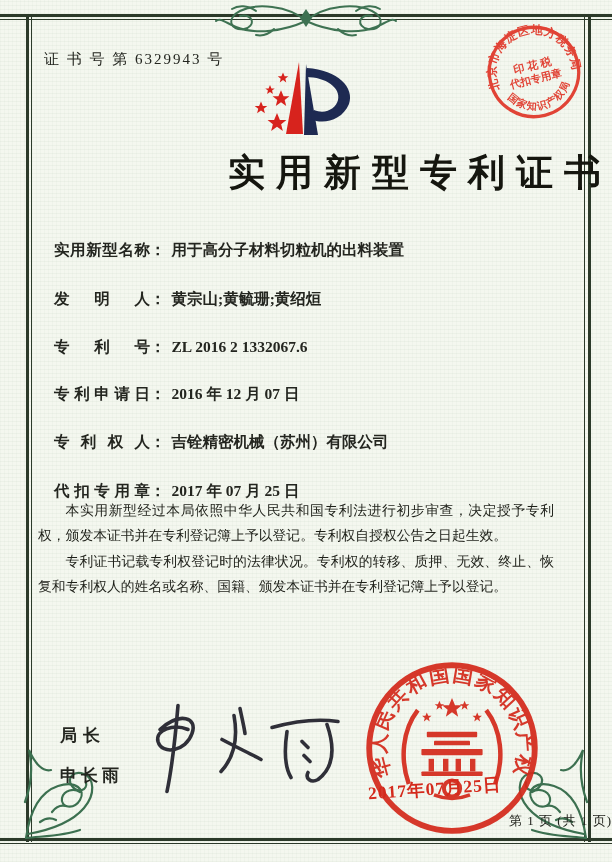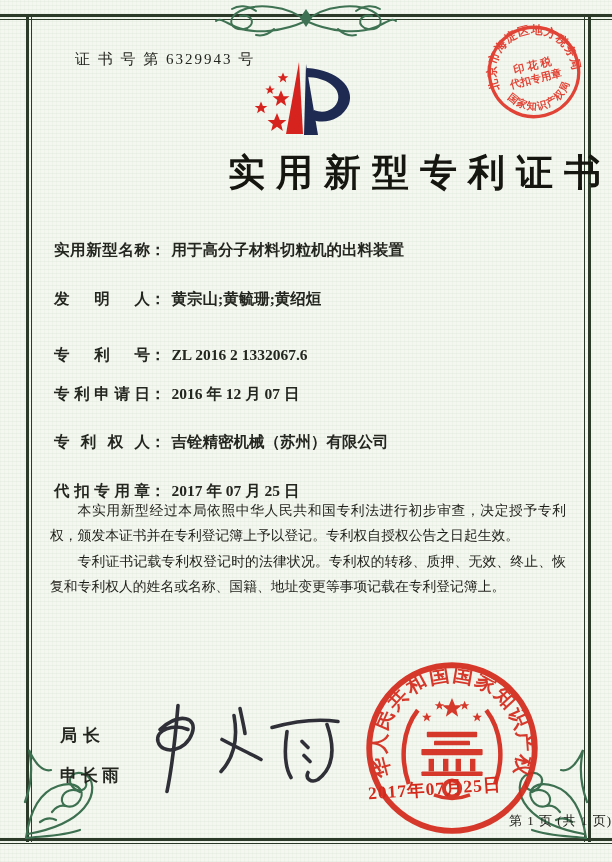--- a/index.html
+++ b/index.html
@@ -8,29 +8,29 @@
     background-color:#f4f7ef;
     background-image:
       repeating-linear-gradient(0deg, rgba(140,170,140,0.08) 0px, rgba(140,170,140,0.08) 1px, transparent 1px, transparent 4px),
       repeating-linear-gradient(90deg, rgba(140,170,140,0.05) 0px, rgba(140,170,140,0.05) 1px, transparent 1px, transparent 4px);
     font-family:"Liberation Serif","DejaVu Serif",serif;
     color:#23251f;
   }
   .hline,.vline{position:absolute;background:#2c3a2a;}
   .hline{left:0;right:0;}
   .vline{top:14px;bottom:20px;}
-  .cert-number{position:absolute;left:44px;top:50px;font-size:15px;letter-spacing:2px;font-weight:500;margin-left:31px;}
+  .cert-number{position:absolute;left:44px;top:50px;font-size:15px;letter-spacing:2px;font-weight:500;}
   .logo{position:absolute;left:226px;top:44px;width:160px;height:110px;}
   .tax-seal{position:absolute;left:486px;top:24px;width:96px;height:96px;transform:rotate(-14deg);opacity:.92;}
   .title{position:absolute;left:0;right:0;top:148px;text-align:right;font-size:37px;font-weight:700;
          letter-spacing:11px;text-indent:11px;color:#15160f;}
   .field{position:absolute;left:54px;font-size:15.5px;font-weight:600;white-space:nowrap;}
   .field-label{display:inline-block;width:96px;text-align:justify;text-align-last:justify;vertical-align:bottom;}
   .field-colon{display:inline-block;margin-right:6px;}
-  .paras{position:absolute;left:50px;width:516px;top:498px;font-size:13.8px;line-height:25.3px;
+  .paras{position:absolute;left:38px;width:516px;top:498px;font-size:13.8px;line-height:25.3px;
          text-align:justify;color:#1d1f18;}
   .paras p{margin:0;text-indent:2em;}
   .signer-title{position:absolute;left:60px;top:724px;font-size:17px;letter-spacing:6px;font-weight:600;text-align:right;}
   .signer-name{position:absolute;left:60px;top:764px;font-size:17px;letter-spacing:4px;font-weight:600;}
   .signature{position:absolute;left:122px;top:698px;width:225px;height:98px;}
   .office-seal{position:absolute;left:362px;top:658px;width:180px;height:180px;opacity:.93;}
   .seal-date{position:absolute;left:368px;top:776px;width:150px;font-size:17.5px;font-weight:700;
              color:#d42a1c;letter-spacing:1px;transform:rotate(-4deg);white-space:nowrap;}
   .footer{position:absolute;left:0;right:0;top:812px;text-align:right;font-size:13px;letter-spacing:1px;}
   .ornament-top{position:absolute;left:196px;top:1px;width:220px;height:40px;}
@@ -122,36 +122,36 @@
   </svg>
 
   <div class="title">实用新型专利证书</div>
 
   <div class="field" style="top:240px;">
     <span class="field-label">实用新型名称</span><span class="field-colon">：</span><span class="field-value">用于高分子材料切粒机的出料装置</span>
   </div>
   <div class="field" style="top:289px;">
     <span class="field-label">发明人</span><span class="field-colon">：</span><span class="field-value">黄宗山;黄毓珊;黄绍烜</span>
   </div>
-  <div class="field" style="top:337px;margin-top:8px;">
+  <div class="field" style="top:337px;">
     <span class="field-label">专利号</span><span class="field-colon">：</span><span class="field-value">ZL 2016 2 1332067.6</span>
   </div>
   <div class="field" style="top:384px;">
     <span class="field-label">专利申请日</span><span class="field-colon">：</span><span class="field-value">2016 年 12 月 07 日</span>
   </div>
   <div class="field" style="top:432px;">
     <span class="field-label">专利权人</span><span class="field-colon">：</span><span class="field-value">吉铨精密机械（苏州）有限公司</span>
   </div>
   <div class="field" style="top:481px;">
     <span class="field-label">代扣专用章</span><span class="field-colon">：</span><span class="field-value">2017 年 07 月 25 日</span>
   </div>
 
   <div class="paras">
     <p>本实用新型经过本局依照中华人民共和国专利法进行初步审查，决定授予专利权，颁发本证书并在专利登记簿上予以登记。专利权自授权公告之日起生效。</p>
-    <p>专利证书记载专利权登记时的法律状况。专利权的转移、质押、无效、终止、恢复和专利权人的姓名或名称、国籍、地址变更等事项记载在专利登记簿上。</p>
+    <p>专利证书记载专利权登记时的法律状况。专利权的转移、质押、无效、终止、恢复和专利权人的姓名或名称、国籍、颁发本证书并在专利登记簿上予以登记。</p>
   </div>
 
   <div class="signer-title">局长</div>
   <div class="signer-name">申长雨</div>
 
   <svg class="signature" viewBox="0 0 225 95">
     <g fill="none" stroke="#2f2f38" stroke-width="3.6" stroke-linecap="round">
       <path d="M38,30 C58,12 76,18 70,34 C64,52 40,56 36,42 C33,30 52,24 66,30"></path>
       <path d="M56,6 C54,30 50,68 45,92"></path>
       <path d="M112,16 C116,38 112,58 99,72"></path>

